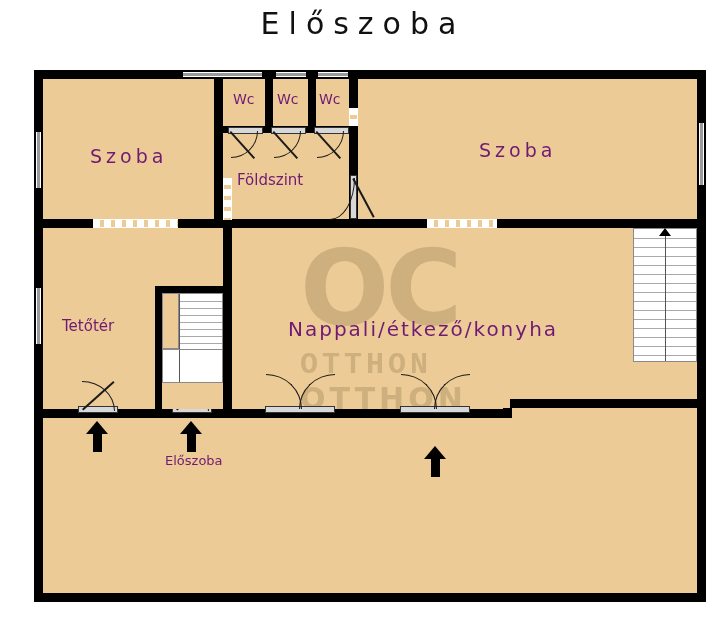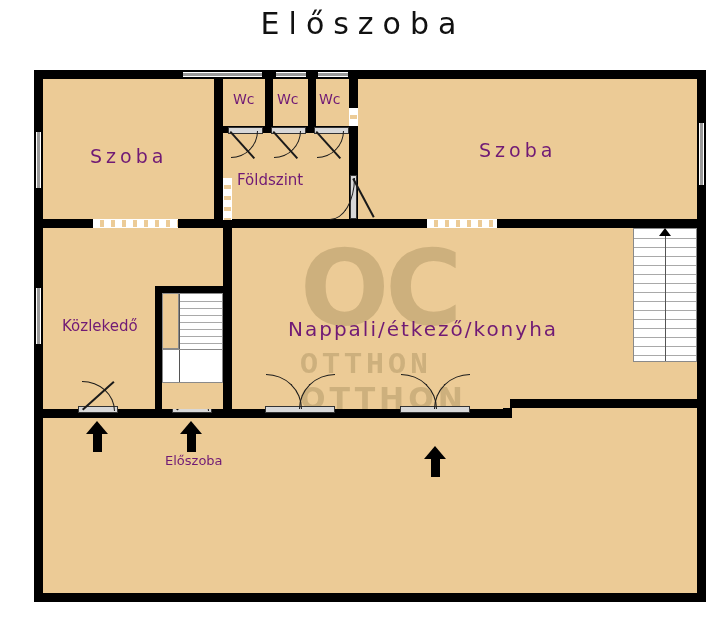--- a/index.html
+++ b/index.html
@@ -253,20 +253,20 @@
   <div class="label lab-room" style="left:90px;top:145px;">Szoba</div>
 
   <div class="label lab-wc" style="left:233px;top:91px;">Wc</div>
   <div class="label lab-wc" style="left:277px;top:91px;">Wc</div>
   <div class="label lab-wc" style="left:319px;top:91px;">Wc</div>
 
   <div class="label lab-sm" style="left:237px;top:171px;">Földszint</div>
 
   <div class="label lab-room" style="left:479px;top:139px;">Szoba</div>
 
-  <div class="label lab-sm" style="left:62px;top:317px;">Közlekedő</div>
+  <div class="label lab-sm" style="left:62px;top:317px;">Tetőtér</div>
 
   <div class="label lab-big" style="left:288px;top:317px;">Nappali/étkező/konyha</div>
 
   <div class="label lab-tet" style="left:165px;top:453px;">Előszoba</div>
 
 
 </div>
 
 </body></html>

